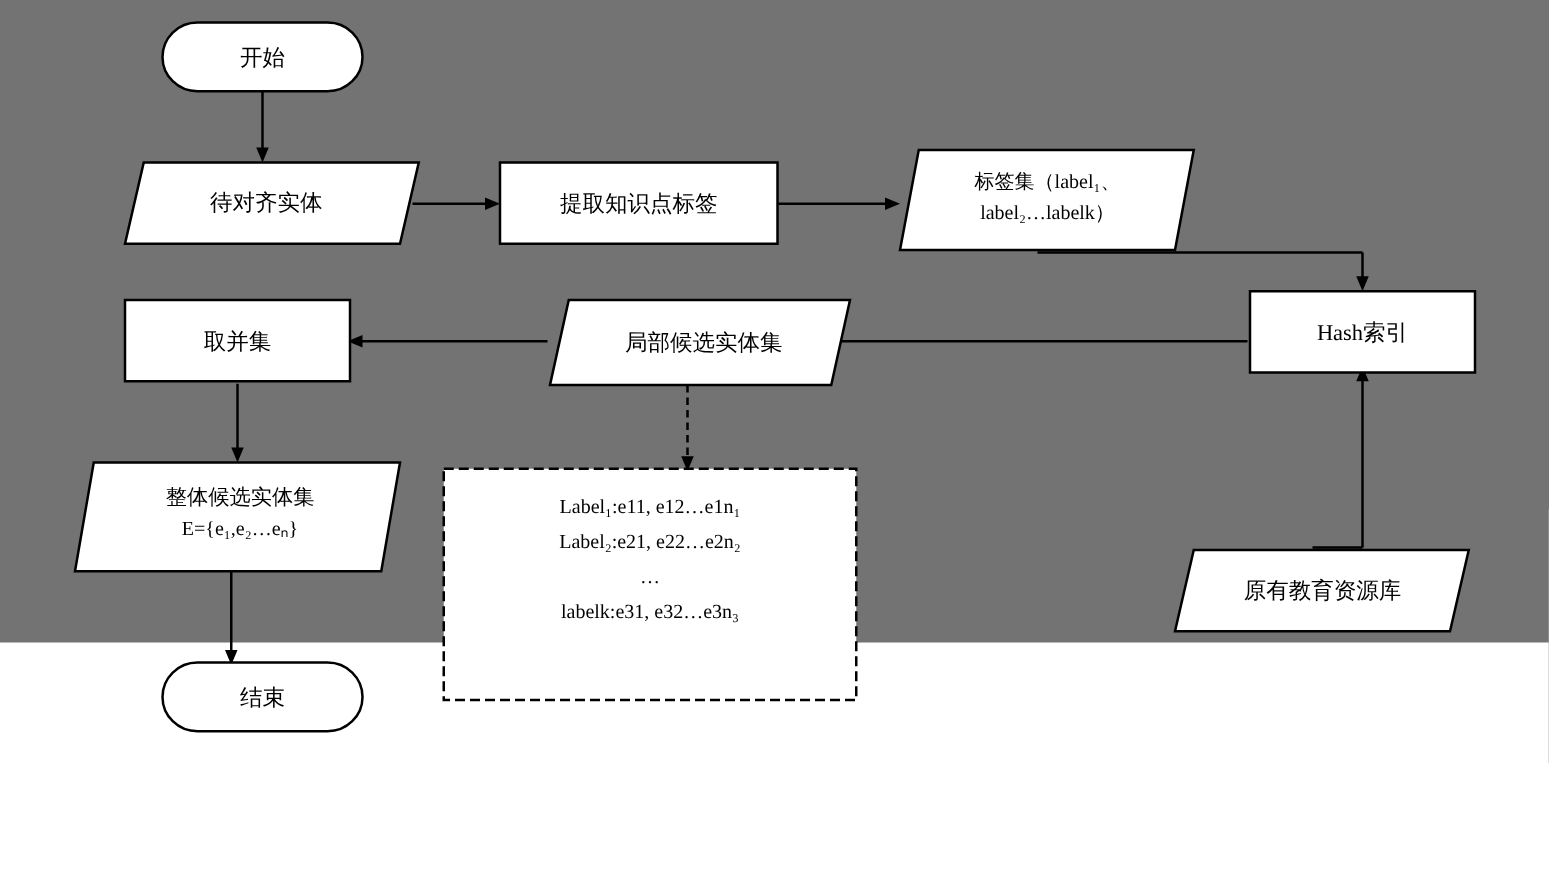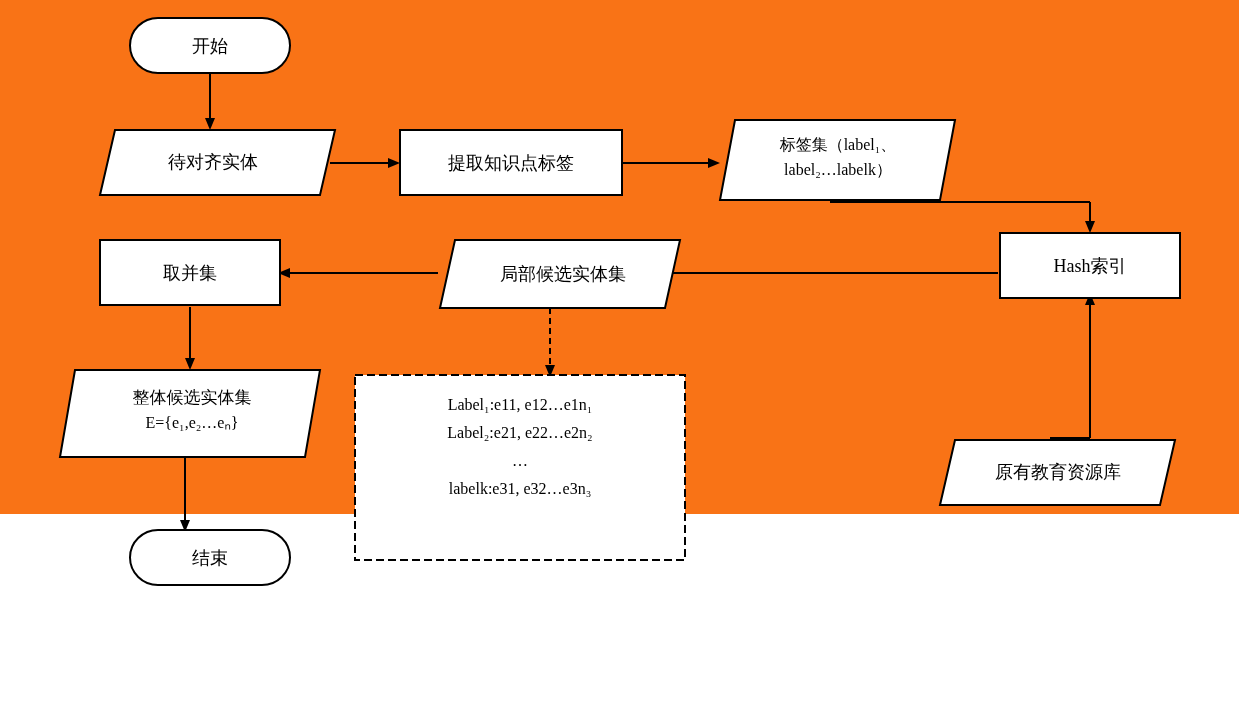--- a/index.html
+++ b/index.html
@@ -9,21 +9,21 @@
       width: 1239px;
       height: 713px;
       overflow: hidden;
       position: relative;
     }
 
     .diagram-container {
       position: relative;
       width: 1239px;
       height: 514px;
-      background: #f97316;
+      background: #737373;
     }
 
     
     .diagram-svg {
       position: absolute;
       top: 0; left: 0;
       width: 1239px;
       height: 713px;
     }
   </style>

